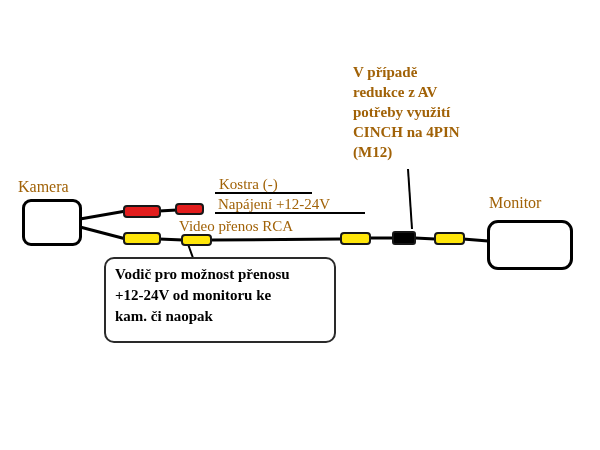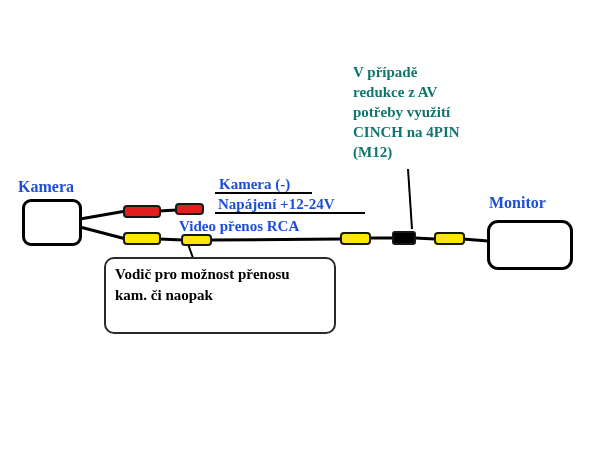--- a/index.html
+++ b/index.html
@@ -31,40 +31,40 @@
   }
   .p-pwr1{left:123px;top:205px;width:38px;height:13px;}
   .p-pwr2{left:175px;top:203px;width:29px;height:12px;}
   .p-vid1{left:123px;top:232px;width:38px;height:13px;}
   .p-vid2{left:181px;top:234px;width:31px;height:12px;}
   .p-vid3{left:340px;top:232px;width:31px;height:13px;}
   .p-adp {left:392px;top:231px;width:24px;height:14px;border-radius:3px;}
   .p-vid4{left:434px;top:232px;width:31px;height:13px;}
   .t{
     position:absolute;
-    font-weight:bold;
+    font-weight:normal;
     font-size:15px;
-    color:#1d4ed8;
+    color:#a16207;
     white-space:nowrap;
     line-height:17px;
   }
   .t-kamera{left:18px;top:178px;font-size:16px;}
   .t-monitor{left:489px;top:194px;font-size:16px;}
   .t-kostra{left:219px;top:176px;}
   .t-napajeni{left:218px;top:196px;text-align:center;}
   .t-video{left:179px;top:218px;}
   .note{
     position:absolute;
     left:353px;top:62px;
-    font-weight:bold;font-size:15px;color:#0f766e;
+    font-weight:bold;font-size:15px;color:#a16207;
     line-height:20px;white-space:nowrap;
   }
   .callout{
     position:absolute;
-    left:104px;top:257px;width:232px;height:77px;
+    left:104px;top:257px;width:232px;height:86px;
     border:2px solid #2a2a2a;
     border-radius:10px;
     box-sizing:border-box;
     padding:5px 9px;
     font-weight:bold;font-size:15px;color:#000;
     line-height:21px;white-space:nowrap;
     background:#fff;
   }
 </style>
 </head>
@@ -94,30 +94,31 @@
   <div class="box monitor-box"></div>
 
   <div class="plug p-pwr1" style="background: rgb(226, 29, 29);"></div>
   <div class="plug p-pwr2" style="background: rgb(226, 29, 29);"></div>
   <div class="plug p-vid1" style="background: rgb(255, 230, 10);"></div>
   <div class="plug p-vid2" style="background: rgb(255, 230, 10);"></div>
   <div class="plug p-vid3" style="background: rgb(255, 230, 10);"></div>
   <div class="plug p-adp" style="background: rgb(0, 0, 0);"></div>
   <div class="plug p-vid4" style="background: rgb(255, 230, 10);"></div>
 
-  <div class="t t-kostra">Kamera (-)</div>
+  <div class="t t-kostra">Kostra (-)</div>
   <div class="t t-napajeni">Napájení +12-24V</div>
   <div class="t t-video">Video přenos RCA</div>
 
   <div class="note">
     <div>V případě</div>
     <div>redukce z AV</div>
     <div>potřeby využití</div>
     <div>CINCH na 4PIN</div>
     <div>(M12)</div>
   </div>
 
   <div class="callout">
     <div>Vodič pro možnost přenosu</div>
+    <div>+12-24V od monitoru ke</div>
     <div>kam. či naopak</div>
   </div>
 
 </div>
 
 </body></html>

